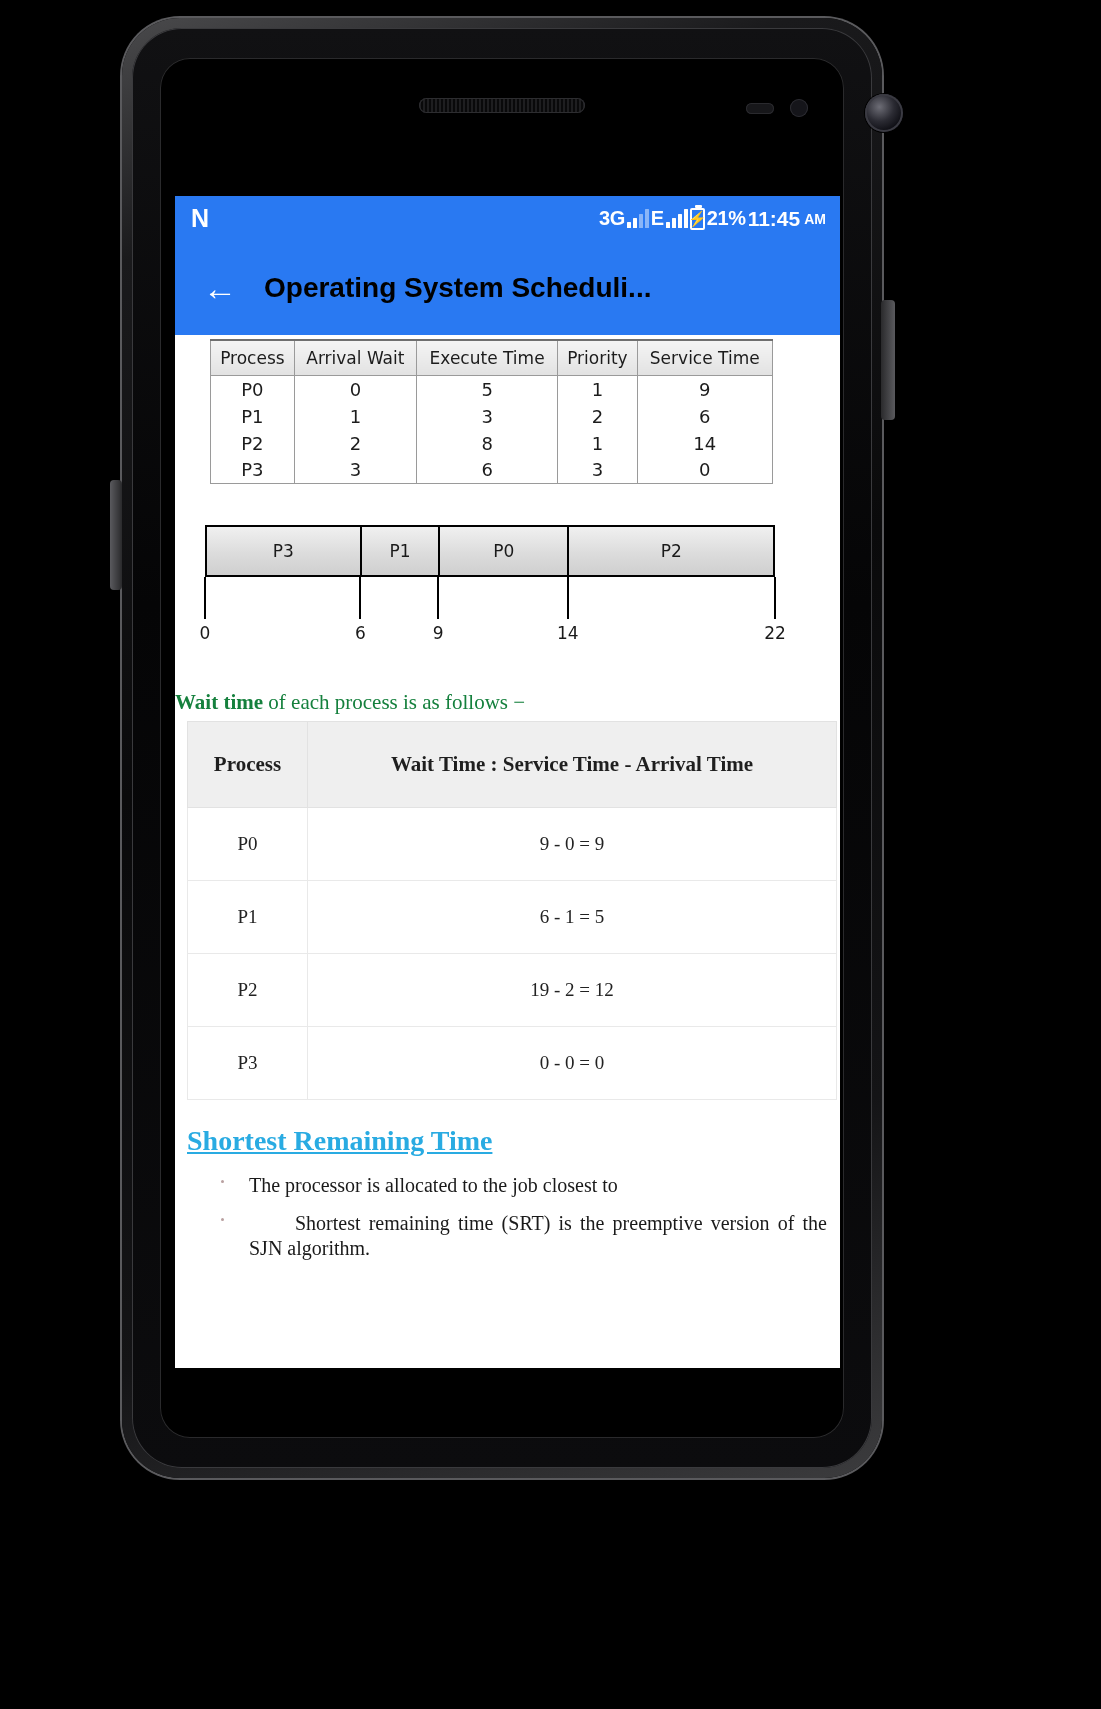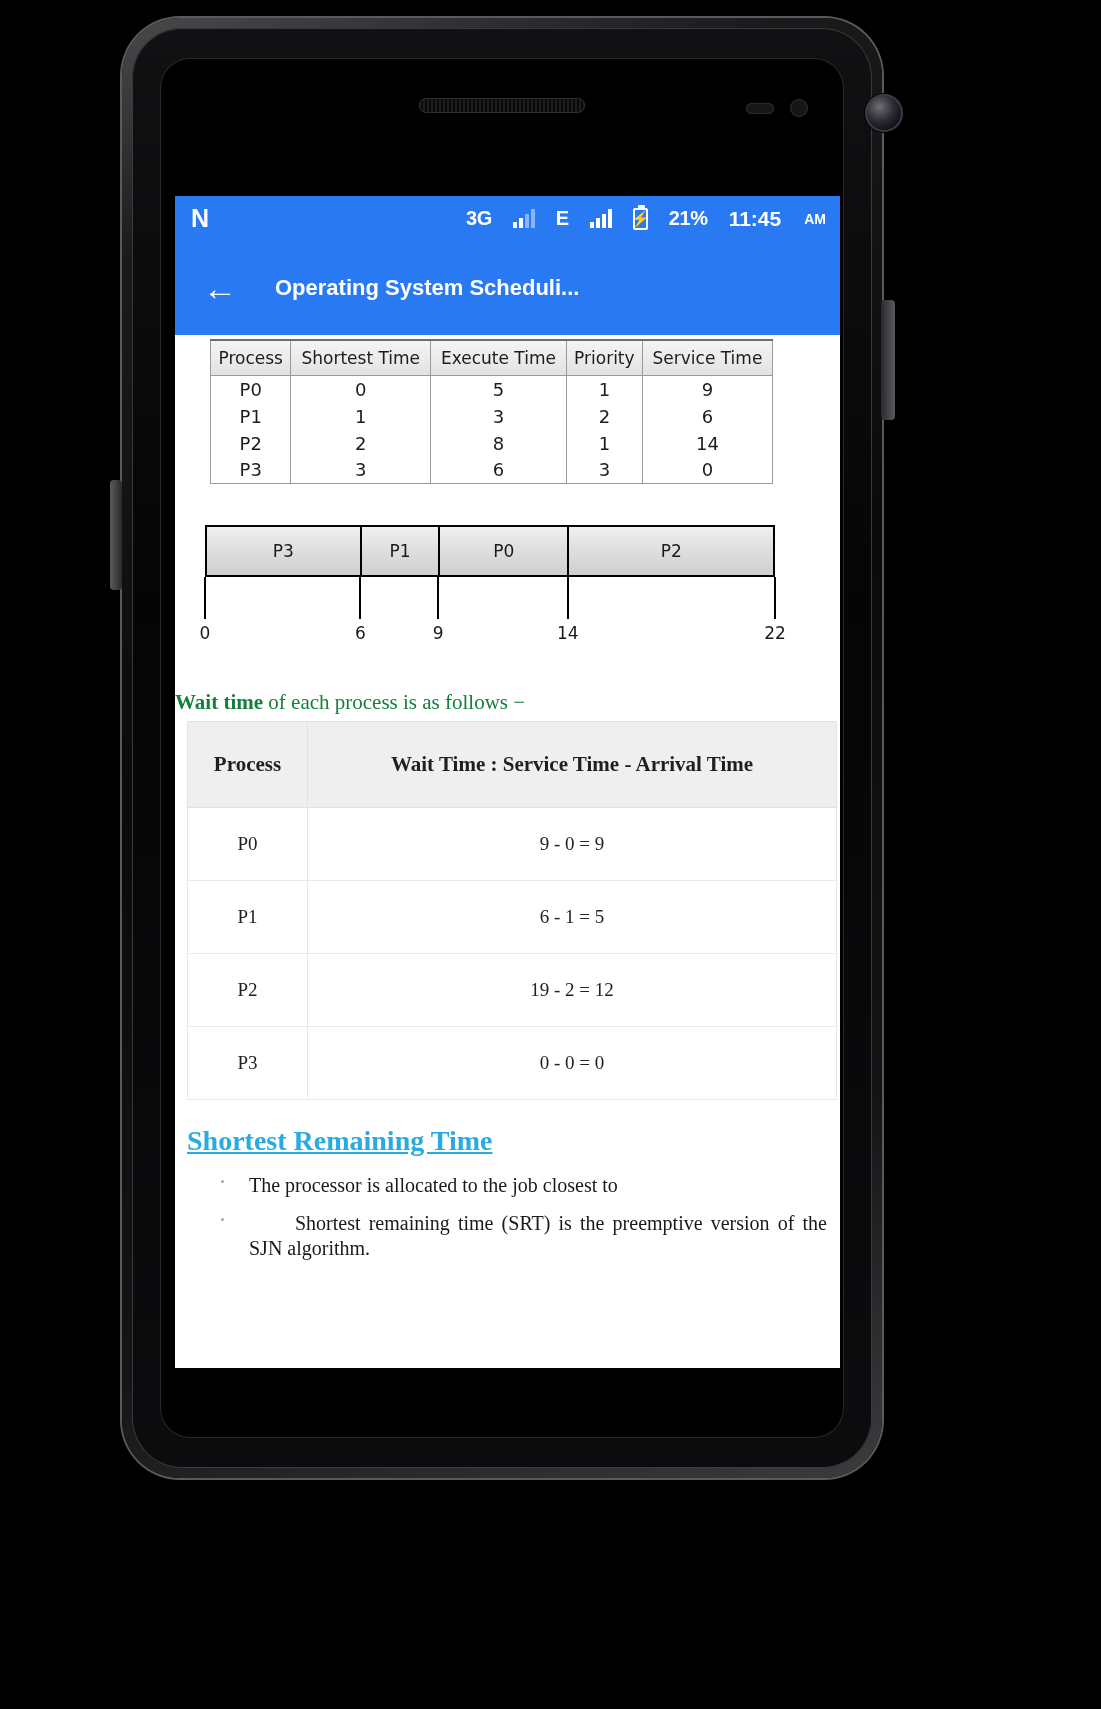--- a/index.html
+++ b/index.html
@@ -58,41 +58,41 @@
   }
 
   
   .statusbar {
     position: relative; height: 45px; background: #2979f2;
     display: flex; align-items: center; padding: 0 14px 0 16px;
     color: #fff;
   }
   .nlogo { font-weight: bold; font-size: 25px; letter-spacing: -1px; line-height: 1;
            font-family: "Liberation Sans", sans-serif; }
-  .sb-right { margin-left: auto; display: flex; align-items: center; gap: 21px; }
+  .sb-right { margin-left: auto; display: flex; align-items: center; gap: 2px; }
   .sb-text { font-size: 20px; font-weight: bold; letter-spacing: -0.4px; }
   .bars { display: inline-flex; align-items: flex-end; gap: 2px; height: 19px; }
   .bars i { display: block; width: 4px; background: #fff; border-radius: .5px; }
   .bars i:nth-child(1){ height: 6px; }
   .bars i:nth-child(2){ height: 10px; }
   .bars i:nth-child(3){ height: 14px; }
   .bars i:nth-child(4){ height: 19px; }
   .bars.faded i:nth-child(3), .bars.faded i:nth-child(4){ opacity: .45; }
   .batt { position: relative; width: 15px; height: 22px; border: 2px solid #fff; border-radius: 2px; }
   .batt::before { content:''; position:absolute; top:-5px; left:3px; width:7px; height:3px; background:#fff; border-radius:1px; }
   .batt-bolt { position:absolute; inset:0; display:flex; align-items:center; justify-content:center;
                font-size: 15px; line-height: 1; color:#2979f2; font-weight: bold; }
   .clock { font-size: 21px; font-weight: bold; }
   .ampm { font-size: 14px; font-weight: bold; margin-left: 2px; }
 
   
   .appbar { height: 94px; background: #2979f2; display: flex; align-items: center; padding: 0 18px; }
   .backarrow { width: 54px; height: 54px; display:flex; align-items:center; justify-content:center;
                color:#fff; font-size: 34px; line-height: 1; }
-  .apptitle { color: #ffffff; font-size: 22px; font-weight: bold; margin-left: 28px;
+  .apptitle { color: #000000; font-size: 28px; font-weight: bold; margin-left: 17px;
               white-space: nowrap; overflow: hidden; }
 
   
   .content { position: relative; height: 1254px; background: #fff; overflow: hidden; }
 
   
   .proc-wrap { position: absolute; left: 35px; top: 4px; width: 563px; }
   table.proc { border-collapse: collapse; width: 563px;
                font-family: "DejaVu Sans", sans-serif; }
   table.proc th {
@@ -205,21 +205,21 @@
       <div class="apptitle">Operating System Scheduli...</div>
     </div>
 
     <div class="content">
 
       <div class="proc-wrap">
         <table class="proc">
           <tbody>
               <tr>
             <th>Process</th>
-            <th>Shortest Time</th>
+            <th>Arrival Wait</th>
             <th>Execute Time</th>
             <th>Priority</th>
             <th>Service Time</th>
           </tr>
           <tr>
             <td class="nb-bot">P0</td>
             <td class="nb-bot">0</td>
             <td class="nb-bot">5</td>
             <td class="nb-bot">1</td>
             <td class="nb-bot">9</td>

